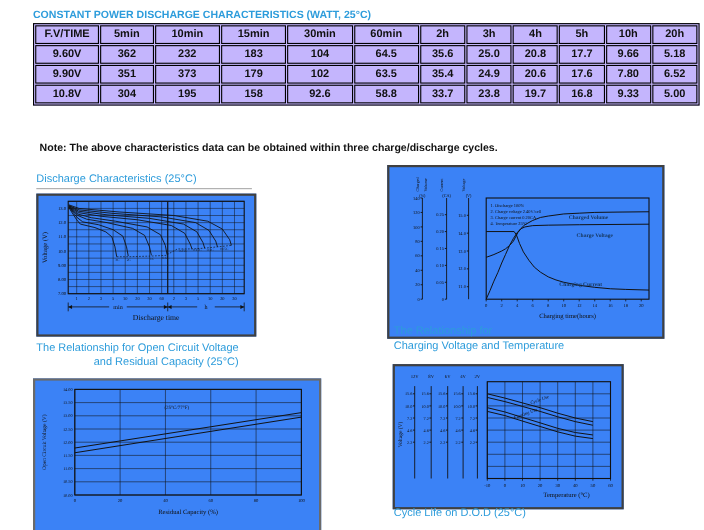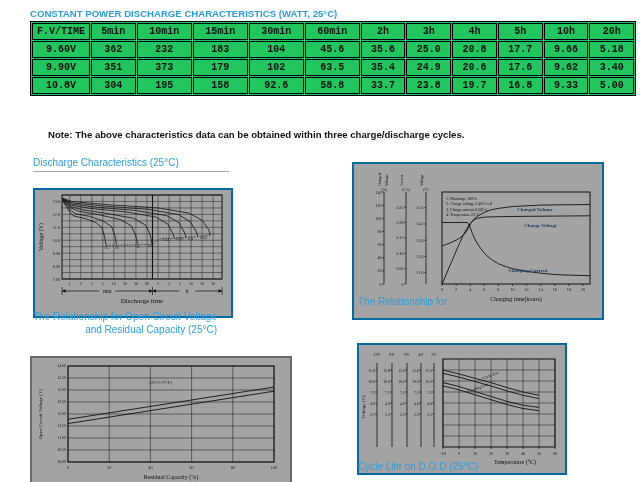--- a/index.html
+++ b/index.html
@@ -1,27 +1,27 @@
 <!DOCTYPE html>
 <html><head>
 <meta charset="utf-8">
 <style>
   html,body{margin:0;padding:0;background:#fff;}
   .page{position:relative;width:640px;height:482px;background:#fff;
         font-family:"Liberation Sans",sans-serif;overflow:hidden;}
   .main-title{position:absolute;left:30px;top:8px;font-size:9.6px;font-weight:700;color:#2D9CDB;}
   table.power{position:absolute;left:30px;top:21px;width:606px;border-collapse:separate;
-        border-spacing:1.5px;border:1px solid #000;background:#22c55e;font-family:Liberation Mono, monospace;}
+        border-spacing:1.5px;border:1px solid #000;background:#c4b5fd;}
   table.power th,table.power td{border:1px solid #000;text-align:center;font-size:10px;
         font-weight:700;color:#111;padding:1px 0;height:13px;white-space:nowrap;}
   table.power th:first-child,table.power td:first-child{width:56px;}
-  .note{position:absolute;left:48px;top:129px;font-size:9.6px;font-weight:600;color:#111;}
+  .note{position:absolute;left:36px;top:129px;font-size:9.6px;font-weight:600;color:#111;}
   .sec{position:absolute;font-size:10px;font-weight:400;color:#2D9CDB;line-height:13px;}
   .sec.u span{display:inline-block;width:196px;border-bottom:1px solid #a9a9a9;padding-bottom:2px;}
-  .panel{position:absolute;border:2px solid #0369a1;background:#a3a3a3;margin-top:12px;}
+  .panel{position:absolute;border:2px solid #404040;background:#3b82f6;}
   svg text{font-family:"Liberation Serif",serif;}
 </style>
 </head>
 <body>
 
 <div class="page">
   <div class="main-title">CONSTANT POWER DISCHARGE CHARACTERISTICS (WATT, 25°C)</div>
 
   <table class="power">
     <thead>
@@ -40,41 +40,41 @@
           <th>20h</th>
         </tr>
       </thead>
     <tbody>
         <tr>
           <td>9.60V</td>
           <td>362</td>
           <td>232</td>
           <td>183</td>
           <td>104</td>
-          <td>45.6</td>
+          <td>64.5</td>
           <td>35.6</td>
           <td>25.0</td>
           <td>20.8</td>
           <td>17.7</td>
           <td>9.66</td>
           <td>5.18</td>
         </tr>
         <tr>
           <td>9.90V</td>
           <td>351</td>
           <td>373</td>
           <td>179</td>
           <td>102</td>
           <td>63.5</td>
           <td>35.4</td>
           <td>24.9</td>
           <td>20.6</td>
           <td>17.6</td>
-          <td>9.62</td>
-          <td>3.40</td>
+          <td>7.80</td>
+          <td>6.52</td>
         </tr>
         <tr>
           <td>10.8V</td>
           <td>304</td>
           <td>195</td>
           <td>158</td>
           <td>92.6</td>
           <td>58.8</td>
           <td>33.7</td>
           <td>23.8</td>
@@ -307,20 +307,21 @@
         <path d="M 36.0,61.3 L 242.0,29.1" fill="none" stroke="#111111" stroke-width="0.9"></path>
         <path d="M 36.0,65.6 L 242.0,33.2" fill="none" stroke="#111111" stroke-width="0.9"></path>
         <text x="128.7" y="26" font-size="4.5" fill="#111111" text-anchor="middle" font-family="&quot;Liberation Mono&quot;,monospace">(25°C/77°F)</text>
         <text x="139" y="121" font-size="6" fill="#111111" text-anchor="middle" font-family="&quot;Liberation Mono&quot;,monospace">Residual Capacity (%)</text>
         <text x="10" y="56" font-size="5" fill="#111111" text-anchor="middle" font-family="&quot;Liberation Mono&quot;,monospace" transform="rotate(-90 10 56)">Open Circuit Voltage (V)</text>
       </svg>
   </div>
 
   <div class="sec" style="left:358px;top:295px;">
     <div>The Relationship for</div>
+    <div>Charging Voltage and Temperature</div>
   </div>
   <div class="panel" style="left:357px;top:331px;width:206px;height:128px;">
     <svg id="chart-temp" width="202" height="124">
         <line x1="84" y1="25" x2="196" y2="25" stroke="#111111" stroke-width="0.5"></line>
         <line x1="84" y1="36" x2="196" y2="36" stroke="#111111" stroke-width="0.5"></line>
         <line x1="84" y1="47" x2="196" y2="47" stroke="#111111" stroke-width="0.5"></line>
         <line x1="84" y1="58" x2="196" y2="58" stroke="#111111" stroke-width="0.5"></line>
         <line x1="84" y1="69" x2="196" y2="69" stroke="#111111" stroke-width="0.5"></line>
         <line x1="84" y1="80" x2="196" y2="80" stroke="#111111" stroke-width="0.5"></line>
         <line x1="84" y1="91" x2="196" y2="91" stroke="#111111" stroke-width="0.5"></line>

